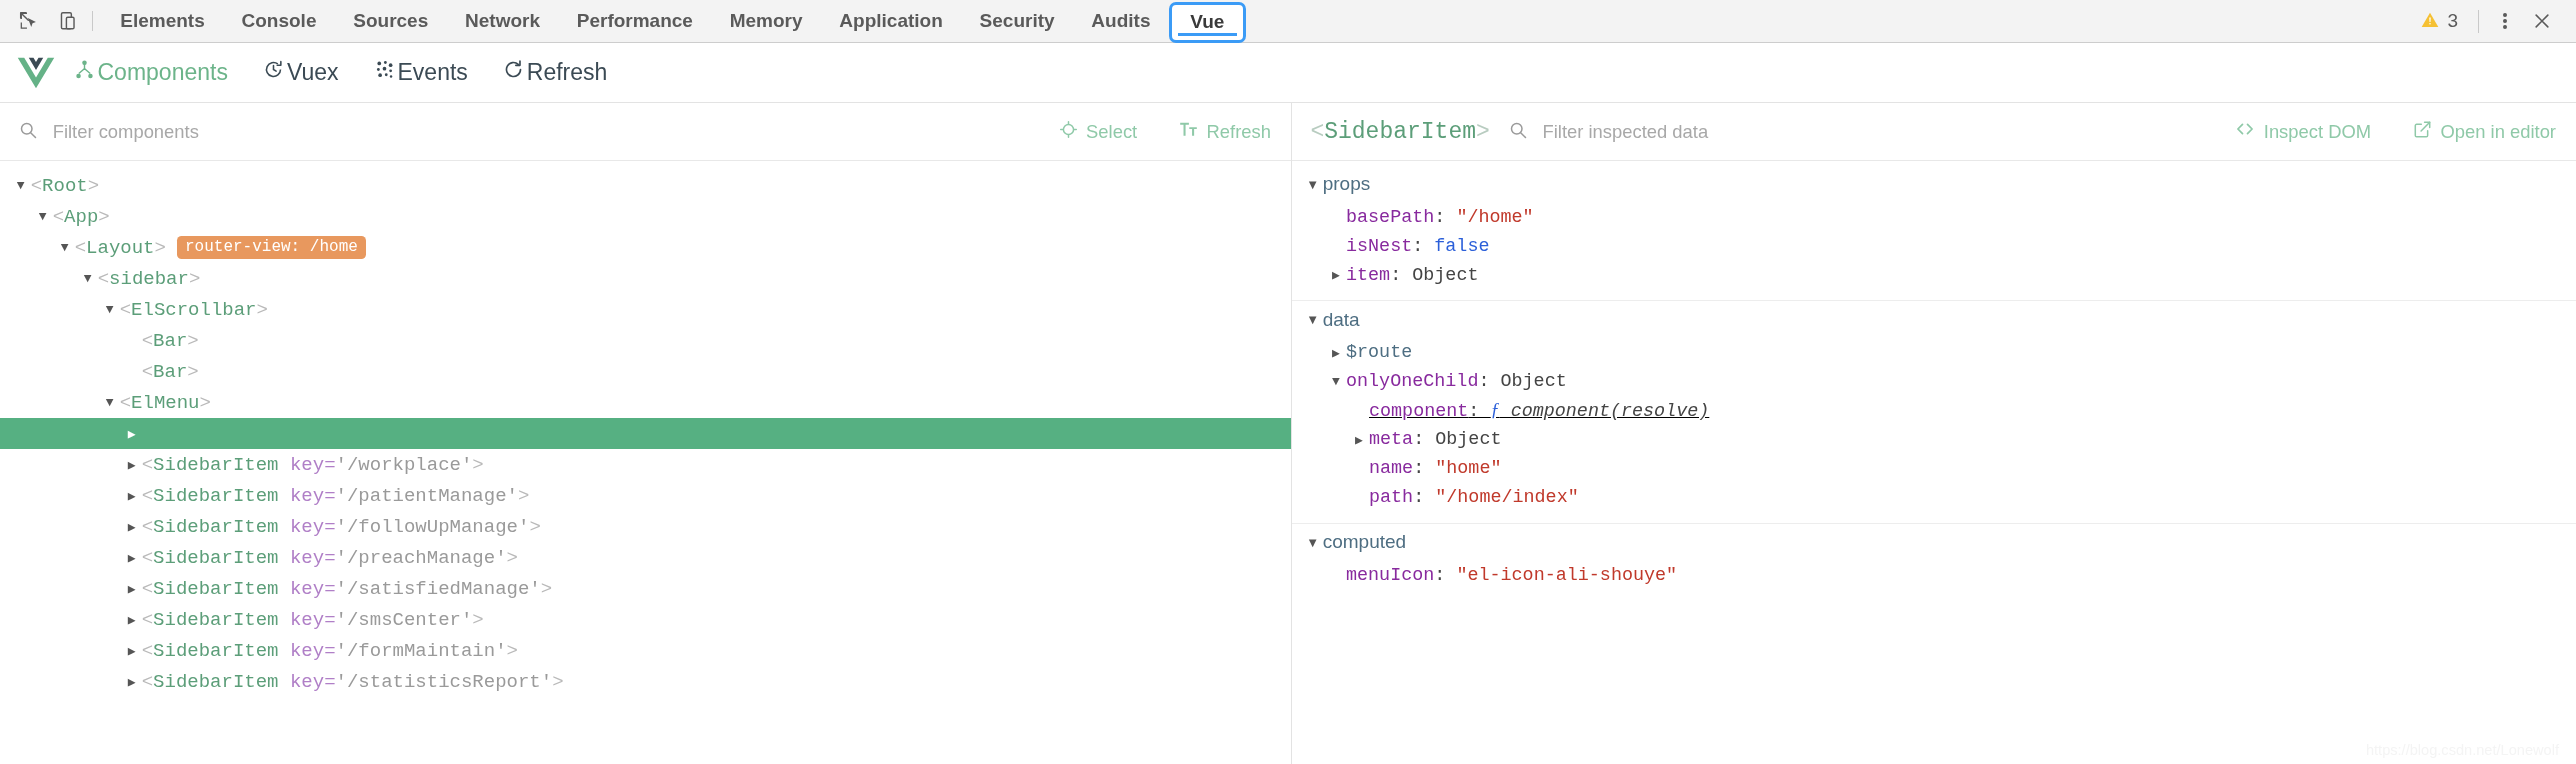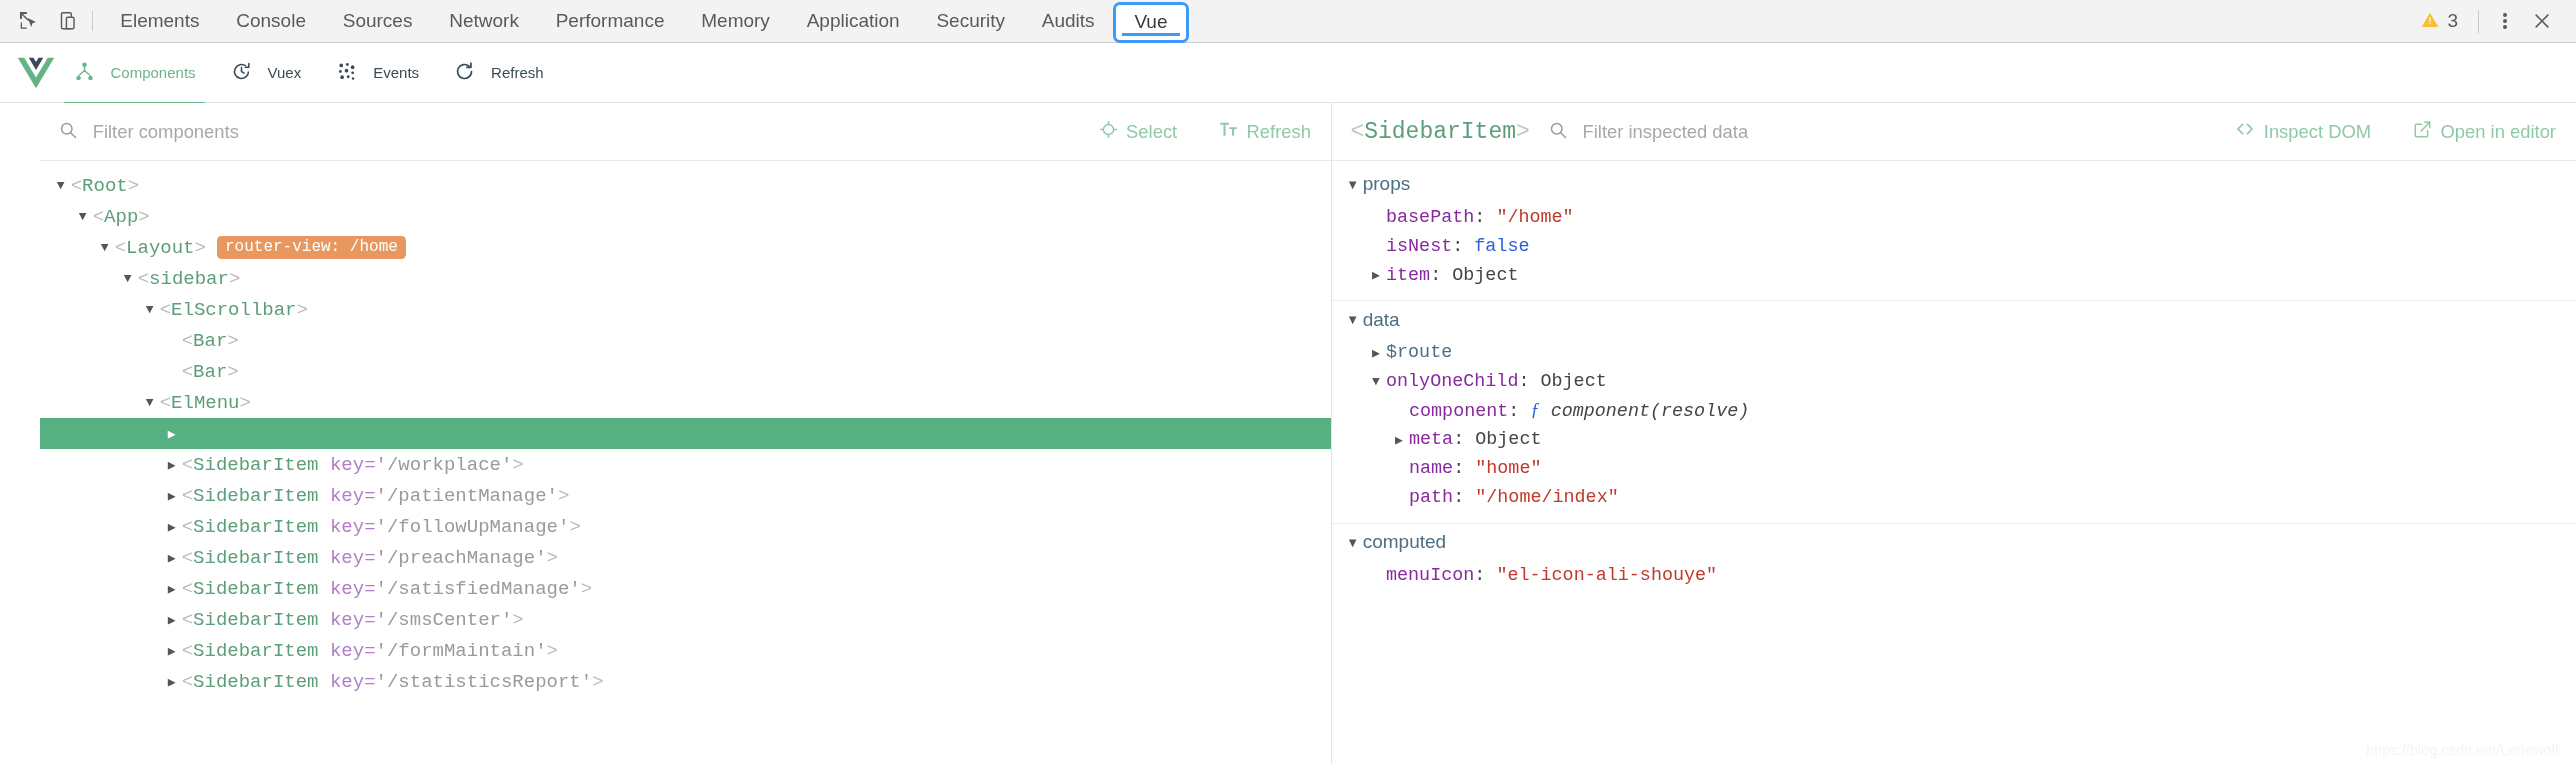--- a/index.html
+++ b/index.html
@@ -35,20 +35,21 @@
   }
   .dt-sep {
     width: 0.8px;
     background: #c9c9c9;
     margin: 10.7px 9.2px 10.7px 4.6px;
   }
   .dt-tabs {
     display: flex;
     align-items: stretch;
     flex: 1;
+    font-weight: bold;
   }
   .dt-tab {
     display: flex;
     align-items: center;
     padding: 0 18.4px;
     font-size: 19px;
     color: #5a5a5a;
     cursor: pointer;
     white-space: nowrap;
     position: relative;
@@ -108,42 +109,41 @@
   .vue-logo { width: 38px; height: 34px; margin-right: 17px; flex: none; }
   .vue-status {
     font-size: 18.4px;
     color: #5eaa7f;
     flex: 1;
   }
   .vue-nav { display: flex; align-items: center; gap: 32px; }
   .vue-nav-item {
     display: flex;
     align-items: center;
-    gap: 16px;
-    font-size: 15px;
+    gap: 3px;
+    font-size: 23px;
     color: #3b4a54;
     cursor: pointer;
     padding: 4.6px 1.5px;
     position: relative;
   }
   .vue-nav-item.active { color: #6cb48a; }
   .vue-nav-item.active::after {
     content: "";
     position: absolute;
     left: -7.7px; right: -7.7px; bottom: -16px;
     height: 3.1px;
     background: #6cb48a;
   }
 
   
   .main {
     display: flex;
     height: calc(764px - 43px - 60px);
     position: relative;
-    padding-left: 40px;
   }
   .pane-left {
     width: 1292px;
     border-right: 0.8px solid #e3e3e3;
     display: flex;
     flex-direction: column;
     background: #fff;
   }
   .pane-right {
     flex: 1;
@@ -616,21 +616,21 @@
             <span>data</span>
           </div>
           <div class="insp-row" style="padding-left: 34px;">
             <span class="caret">▶</span>
             <span><span class="k-blue">$route</span></span>
           </div>
           <div class="insp-row" style="padding-left: 34px;">
             <span class="caret">▼</span>
             <span><span class="k">onlyOneChild</span><span class="colon">: </span><span class="v-obj">Object</span></span>
           </div>
-          <div class="insp-row" style="padding-left: 57px;">
+          <div class="insp-row" style="padding-left: 57px; text-decoration: underline;">
             <span class="caret empty"></span>
             <span><span class="k">component</span><span class="colon">: </span><span class="fn-sigil">ƒ</span><span class="v-fn">&nbsp;component(resolve)</span></span>
           </div>
           <div class="insp-row" style="padding-left: 57px;">
             <span class="caret">▶</span>
             <span><span class="k">meta</span><span class="colon">: </span><span class="v-obj">Object</span></span>
           </div>
           <div class="insp-row" style="padding-left: 57px;">
             <span class="caret empty"></span>
             <span><span class="k">name</span><span class="colon">: </span><span class="v-str">"home"</span></span>

